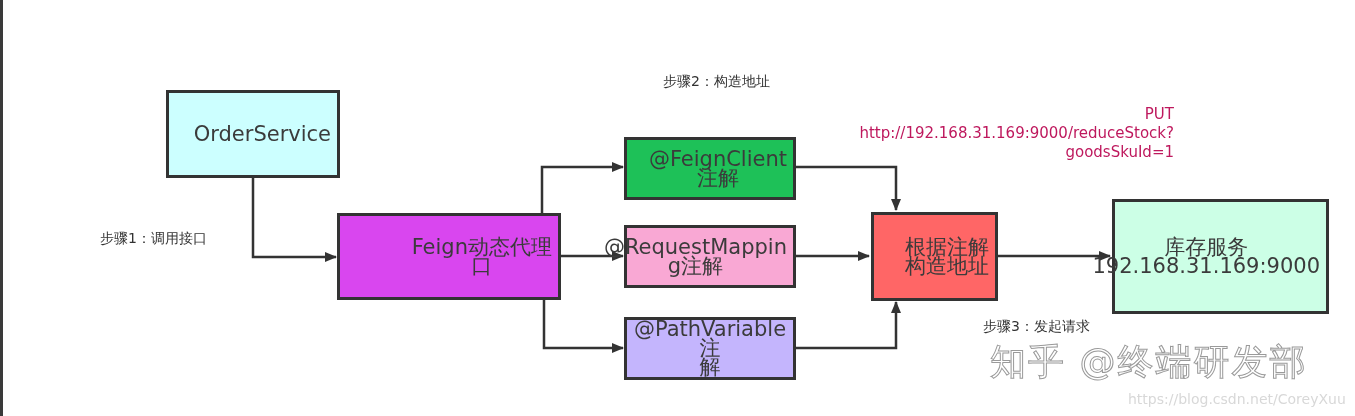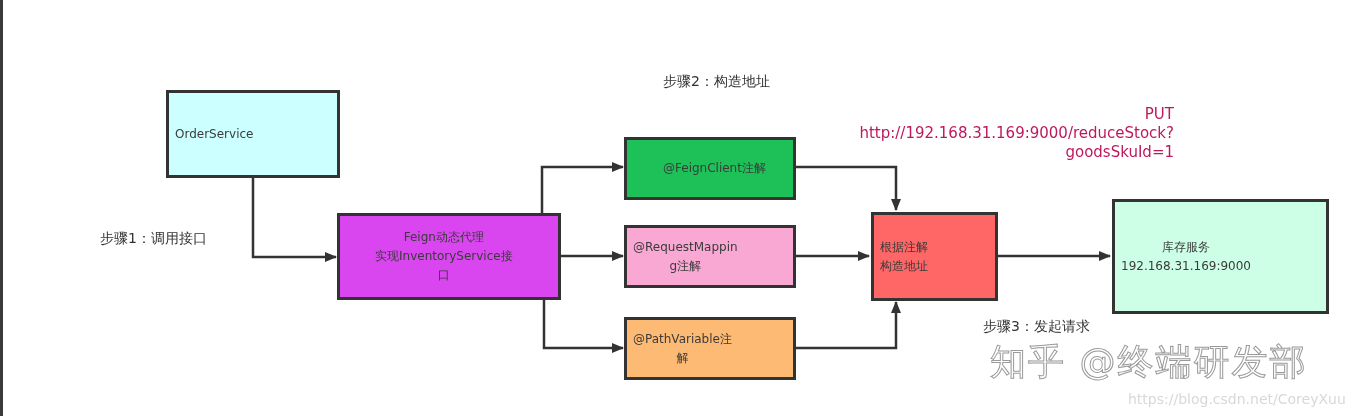--- a/index.html
+++ b/index.html
@@ -4,22 +4,22 @@
 <style>
   html, body { margin: 0; padding: 0; }
   body {
     width: 1355px; height: 416px; background: #ffffff; position: relative; overflow: hidden;
     font-family: "DejaVu Sans", "Liberation Sans", sans-serif; color: #333333;
   }
   .left-bar { position: absolute; left: 0; top: 0; width: 3px; height: 416px; background: #3a3a3a; }
   svg.links { position: absolute; left: 0; top: 0; }
   .node {
     position: absolute; box-sizing: border-box; border: 3px solid #333333;
-    display: flex; align-items: center; justify-content: flex-start; text-align: center;
-    font-size: 12px; line-height: 19px; color: #3b3b3b; padding: 0 6px;
+    display: flex; align-items: center; justify-content: flex-end; text-align: center;
+    font-size: 21px; line-height: 19px; color: #3b3b3b; padding: 0 6px;
   }
   .node span { display: block; }
   .label { position: absolute; font-size: 14px; color: #333333; white-space: nowrap; }
   .url-label { position: absolute; font-size: 15px; color: #be185d; text-align: right; line-height: 19px; }
   .watermark {
     position: absolute; font-size: 36px; color: #ffffff; letter-spacing: 2px;
     -webkit-text-stroke: 1px #9a9a9a; white-space: nowrap;
   }
   .csdn { position: absolute; font-size: 14px; color: #d8d8d8; white-space: nowrap; }
 </style>
@@ -54,39 +54,38 @@
 
 <div class="node" style="left:166px; top:90px; width:174px; height:88px; background:#ccffff;">
   <div>
     <span>OrderService</span>
   </div>
 </div>
 
 <div class="node" style="left:337px; top:213px; width:224px; height:87px; background:#d946ef;padding-left:35px;">
   <div>
     <span>Feign动态代理</span>
-    <span>实现InventoryService接</span>
     <span>口</span>
   </div>
 </div>
 
 <div class="node" style="left:624px; top:137px; width:172px; height:63px; background:#1ec158;padding-left:36px;">
   <div>
     <span>@FeignClient注解</span>
   </div>
 </div>
 
 <div class="node" style="left:624px; top:225px; width:172px; height:63px; background:#f9a8d4;">
   <div>
     <span>@RequestMappin</span>
     <span>g注解</span>
   </div>
 </div>
 
-<div class="node" style="left:624px; top:317px; width:172px; height:63px; background:#fdba74;">
+<div class="node" style="left:624px; top:317px; width:172px; height:63px; background:#c4b5fd;">
   <div>
     <span>@PathVariable注</span>
     <span>解</span>
   </div>
 </div>
 
 <div class="node" style="left:871px; top:212px; width:127px; height:89px; background:#ff6666;">
   <div>
     <span>根据注解</span>
     <span>构造地址</span>

